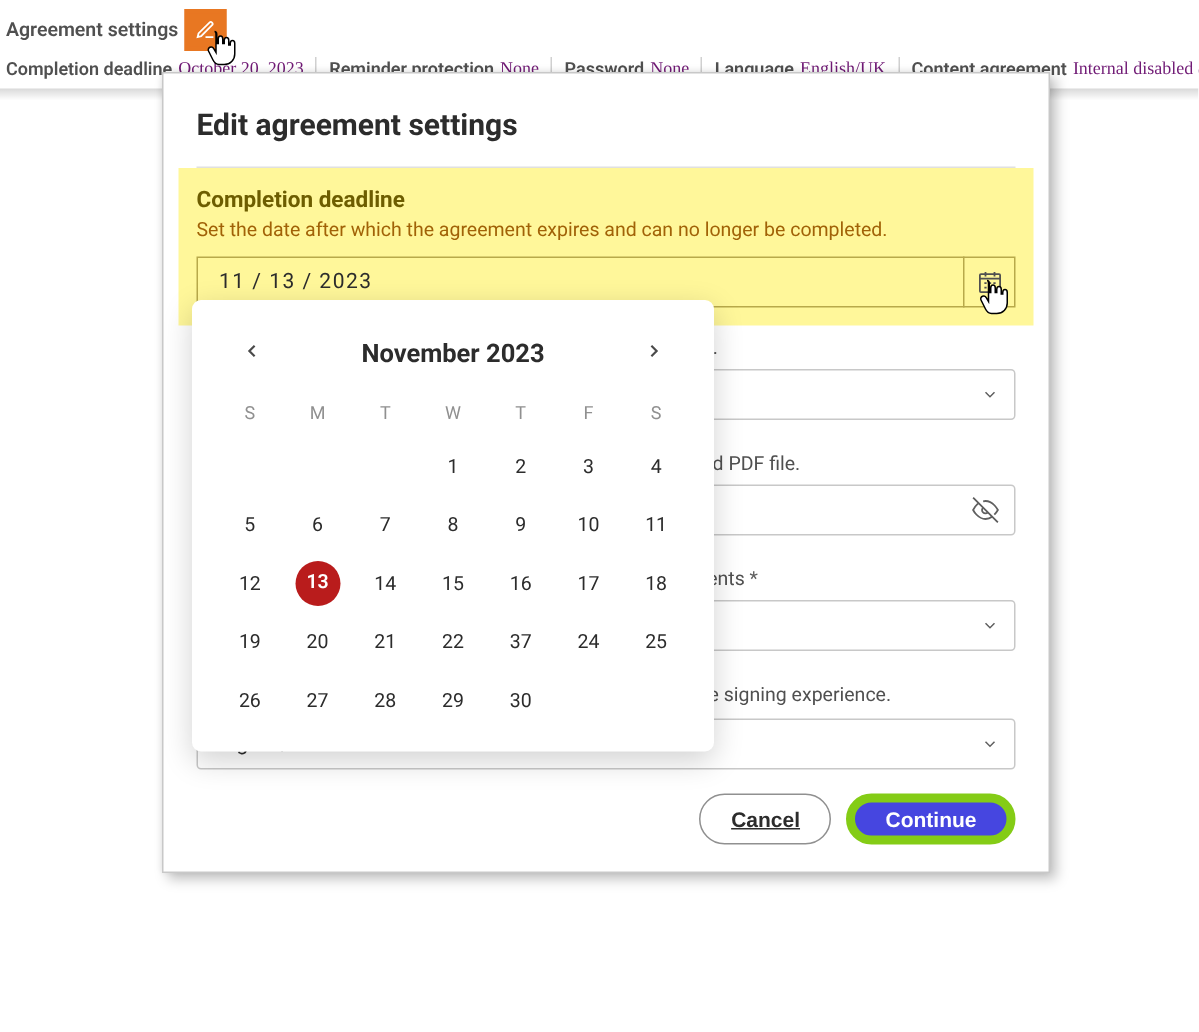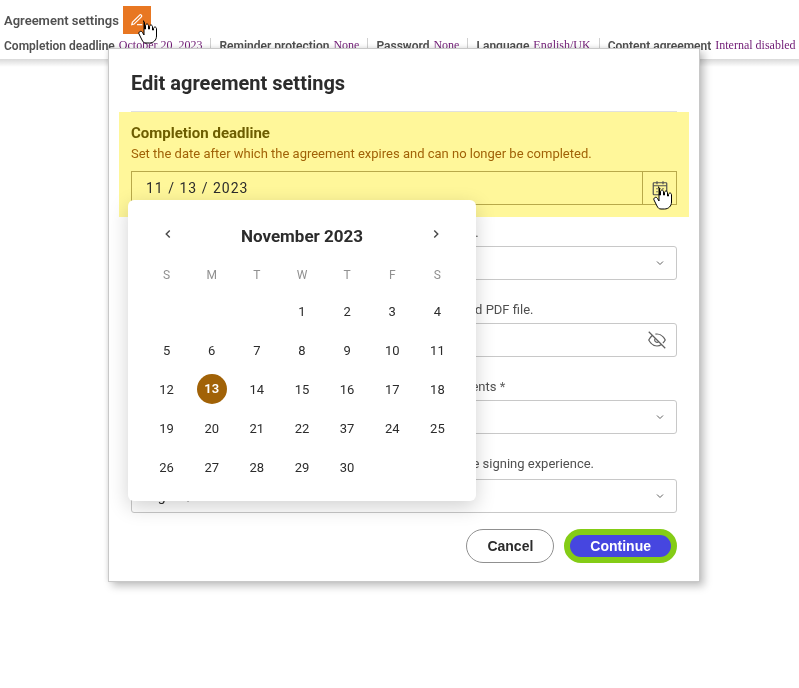--- a/index.html
+++ b/index.html
@@ -45,26 +45,26 @@
 
   
   .calendar { position: absolute; left: 128px; top: 200px; width: 348px; background: #fff; border-radius: 6px; box-shadow: 0 6px 20px rgba(0,0,0,0.18); padding: 22px 18px 18px 18px; }
   .cal-header { display: flex; align-items: flex-end; justify-content: space-between; margin-bottom: 16px; padding: 0 10px; }
   .cal-month { font-size: 17px; font-weight: 700; color: #2c2c2c; }
   .cal-nav { width: 24px; height: 24px; display: flex; align-items: center; justify-content: center; color: #4a4a4a; cursor: pointer; }
   .cal-grid { display: grid; grid-template-columns: repeat(7, 1fr); gap: 8px 4px; text-align: center; }
   .cal-dow { font-size: 12px; color: #909090; padding: 6px 0; }
   .cal-day { font-size: 13px; color: #2c2c2c; padding: 8px 0; border-radius: 50%; cursor: pointer; }
   .cal-day.empty { visibility: hidden; }
-  .cal-day.selected { background: #a16207; color: #fff; font-weight: 600; width: 30px; height: 30px; line-height: 14px; margin: 0 auto; display: flex; align-items: center; justify-content: center; }
+  .cal-day.selected { background: #b91c1c; color: #fff; font-weight: 600; width: 30px; height: 30px; line-height: 14px; margin: 0 auto; display: flex; align-items: center; justify-content: center; }
 
   
   .modal-footer { display: flex; justify-content: flex-end; gap: 10px; padding: 16px 22px 0 22px; }
   .btn { height: 34px; border-radius: 17px; padding: 0 20px; font-size: 14px; font-weight: 600; cursor: pointer; display: flex; align-items: center; }
-  .btn-secondary { background: #fff; border: 1.5px solid #909090; color: #2c2c2c; }
+  .btn-secondary { background: #fff; border: 1.5px solid #909090; color: #2c2c2c; text-decoration: underline; }
   .btn-primary { background: #4646e0; border: 6px solid #84cc16; color: #fff; }
 
   
   .lang-section { padding: 8px 0 0 0; }
   .lang-desc { font-size: 13px; color: #505050; padding-left: 330px; margin-bottom: 8px; }
 
   svg { display: block; }
 </style>
 </head>
 <body>

